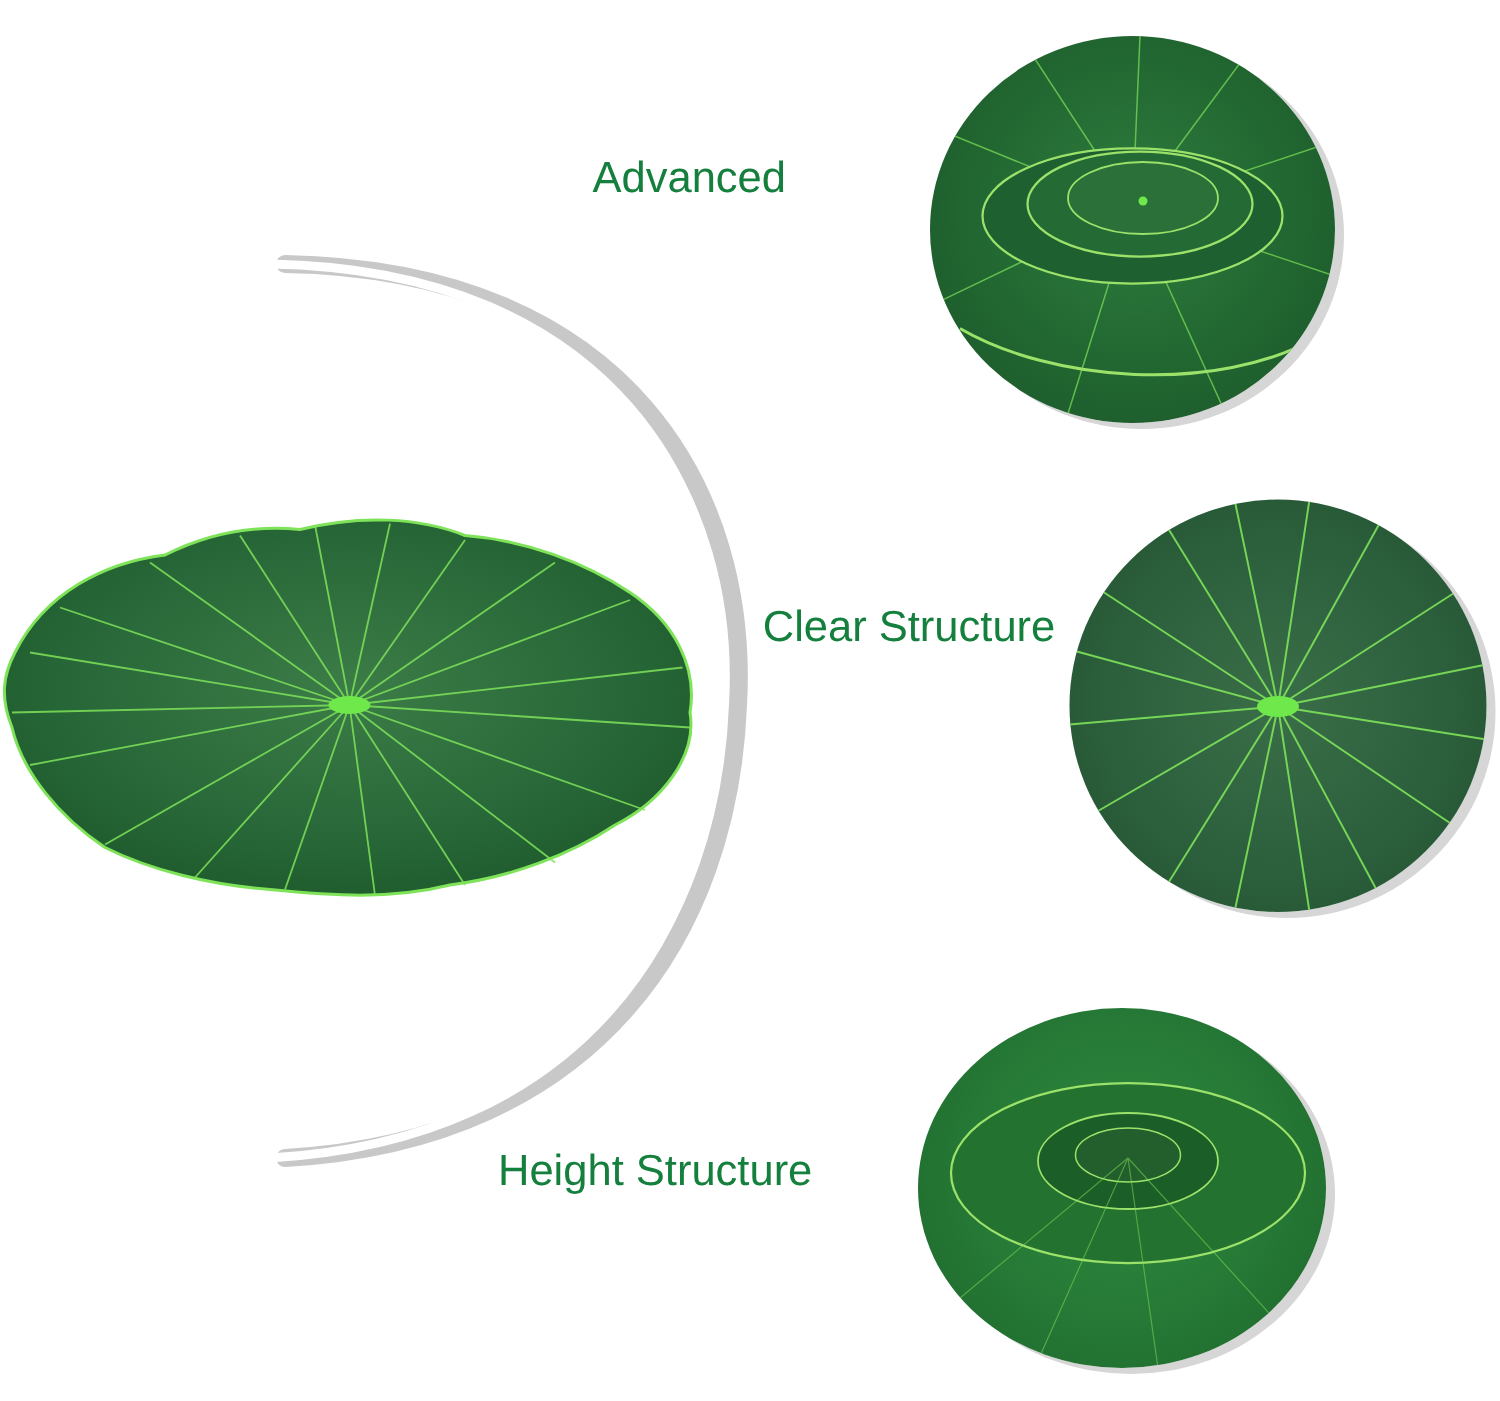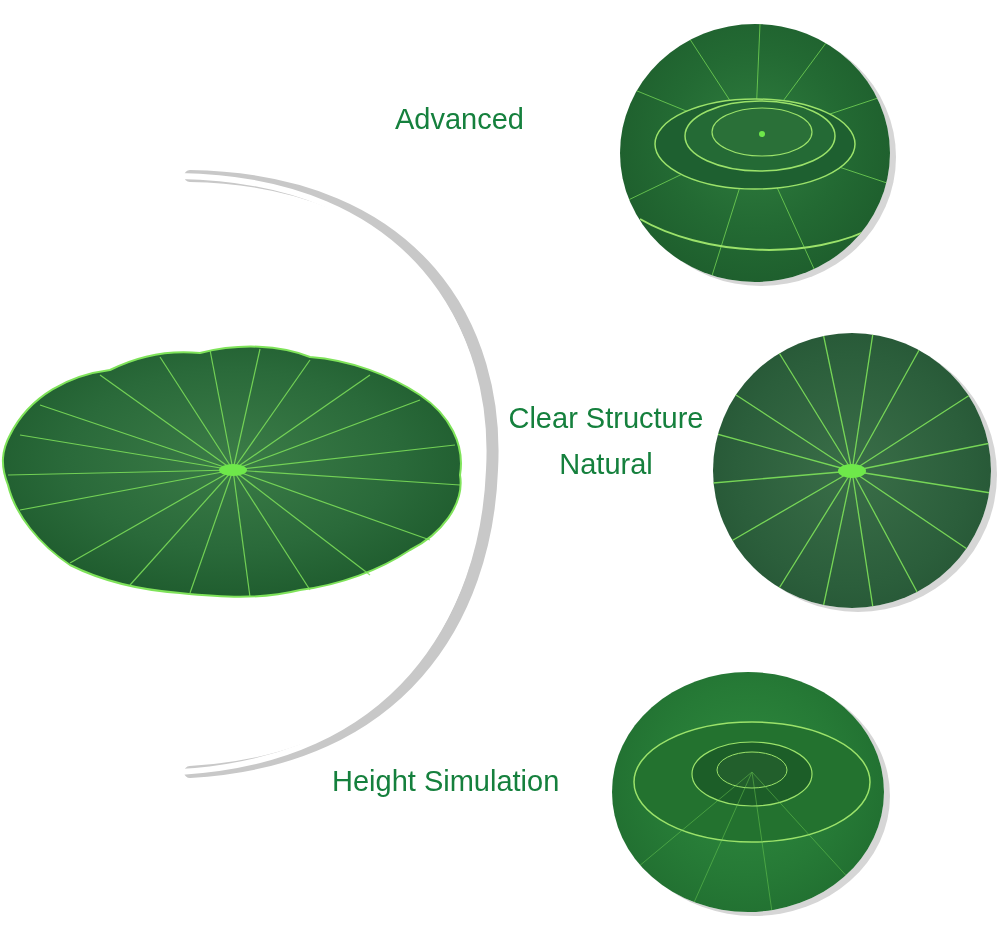--- a/index.html
+++ b/index.html
@@ -70,21 +70,20 @@
     <path d="M20,195 C80,230 190,240 260,200" stroke="#9be26a" stroke-width="2" fill="none"></path>
     <ellipse cx="135" cy="120" rx="100" ry="45" fill="#1e6030" stroke="#9be26a" stroke-width="1.5"></ellipse>
     <ellipse cx="140" cy="112" rx="75" ry="35" fill="#246a35" stroke="#9be26a" stroke-width="1.5"></ellipse>
     <ellipse cx="142" cy="108" rx="50" ry="24" fill="#2a7038" stroke="#9be26a" stroke-width="1.2"></ellipse>
     <circle cx="142" cy="110" r="3" fill="#6ee84a"></circle>
   </svg>
 </div>
 
 <div class="label" style="left:490px;top:372px;width:232px;margin-top:27px;">
   <div>Clear Structure</div>
-  <div style="margin-top:8px;">Natural</div>
 </div>
 <div class="circ" style="left:713px;top:333px;width:278px;height:275px;background:radial-gradient(circle at 50% 50%, #3a6e48 0%, #2b5e3b 60%, #214f30 100%);box-shadow:6px 4px 0 #d6d6d6;">
   <svg width="278" height="275" viewBox="0 0 278 275">
     <g stroke="#7fe35a" stroke-width="1.3" opacity="0.9">
       <line x1="139" y1="138" x2="0" y2="100"></line>
         <line x1="139" y1="138" x2="0" y2="150"></line>
         <line x1="139" y1="138" x2="20" y2="60"></line>
       <line x1="139" y1="138" x2="60" y2="10"></line>
         <line x1="139" y1="138" x2="110" y2="0"></line>
         <line x1="139" y1="138" x2="160" y2="0"></line>
@@ -97,21 +96,21 @@
       <line x1="139" y1="138" x2="160" y2="275"></line>
         <line x1="139" y1="138" x2="110" y2="275"></line>
         <line x1="139" y1="138" x2="60" y2="265"></line>
       <line x1="139" y1="138" x2="15" y2="210"></line>
     </g>
     <ellipse cx="139" cy="138" rx="14" ry="7" fill="#6ee84a"></ellipse>
   </svg>
 </div>
 
 <div class="label" style="left:332px;top:762px;">
-  <div>Height Simulation</div>
+  <div>Height Structure</div>
 </div>
 <div class="circ" style="left:612px;top:672px;width:272px;height:240px;background:radial-gradient(circle at 50% 45%, #2f8a3e 0%, #267a36 50%, #1d662c 100%);box-shadow:6px 4px 0 #d6d6d6;">
   <svg width="272" height="240" viewBox="0 0 272 240">
     <ellipse cx="140" cy="110" rx="118" ry="60" fill="#23722f" stroke="#9be26a" stroke-width="1.5"></ellipse>
     <ellipse cx="140" cy="102" rx="60" ry="32" fill="#1c5e28" stroke="#9be26a" stroke-width="1.2"></ellipse>
     <ellipse cx="140" cy="98" rx="35" ry="18" fill="#225f2c" stroke="#9be26a" stroke-width="1"></ellipse>
     <g stroke="#7fe35a" stroke-width="0.8" opacity="0.5">
       <line x1="140" y1="100" x2="20" y2="200"></line>
         <line x1="140" y1="100" x2="80" y2="235"></line>
         <line x1="140" y1="100" x2="160" y2="240"></line>

